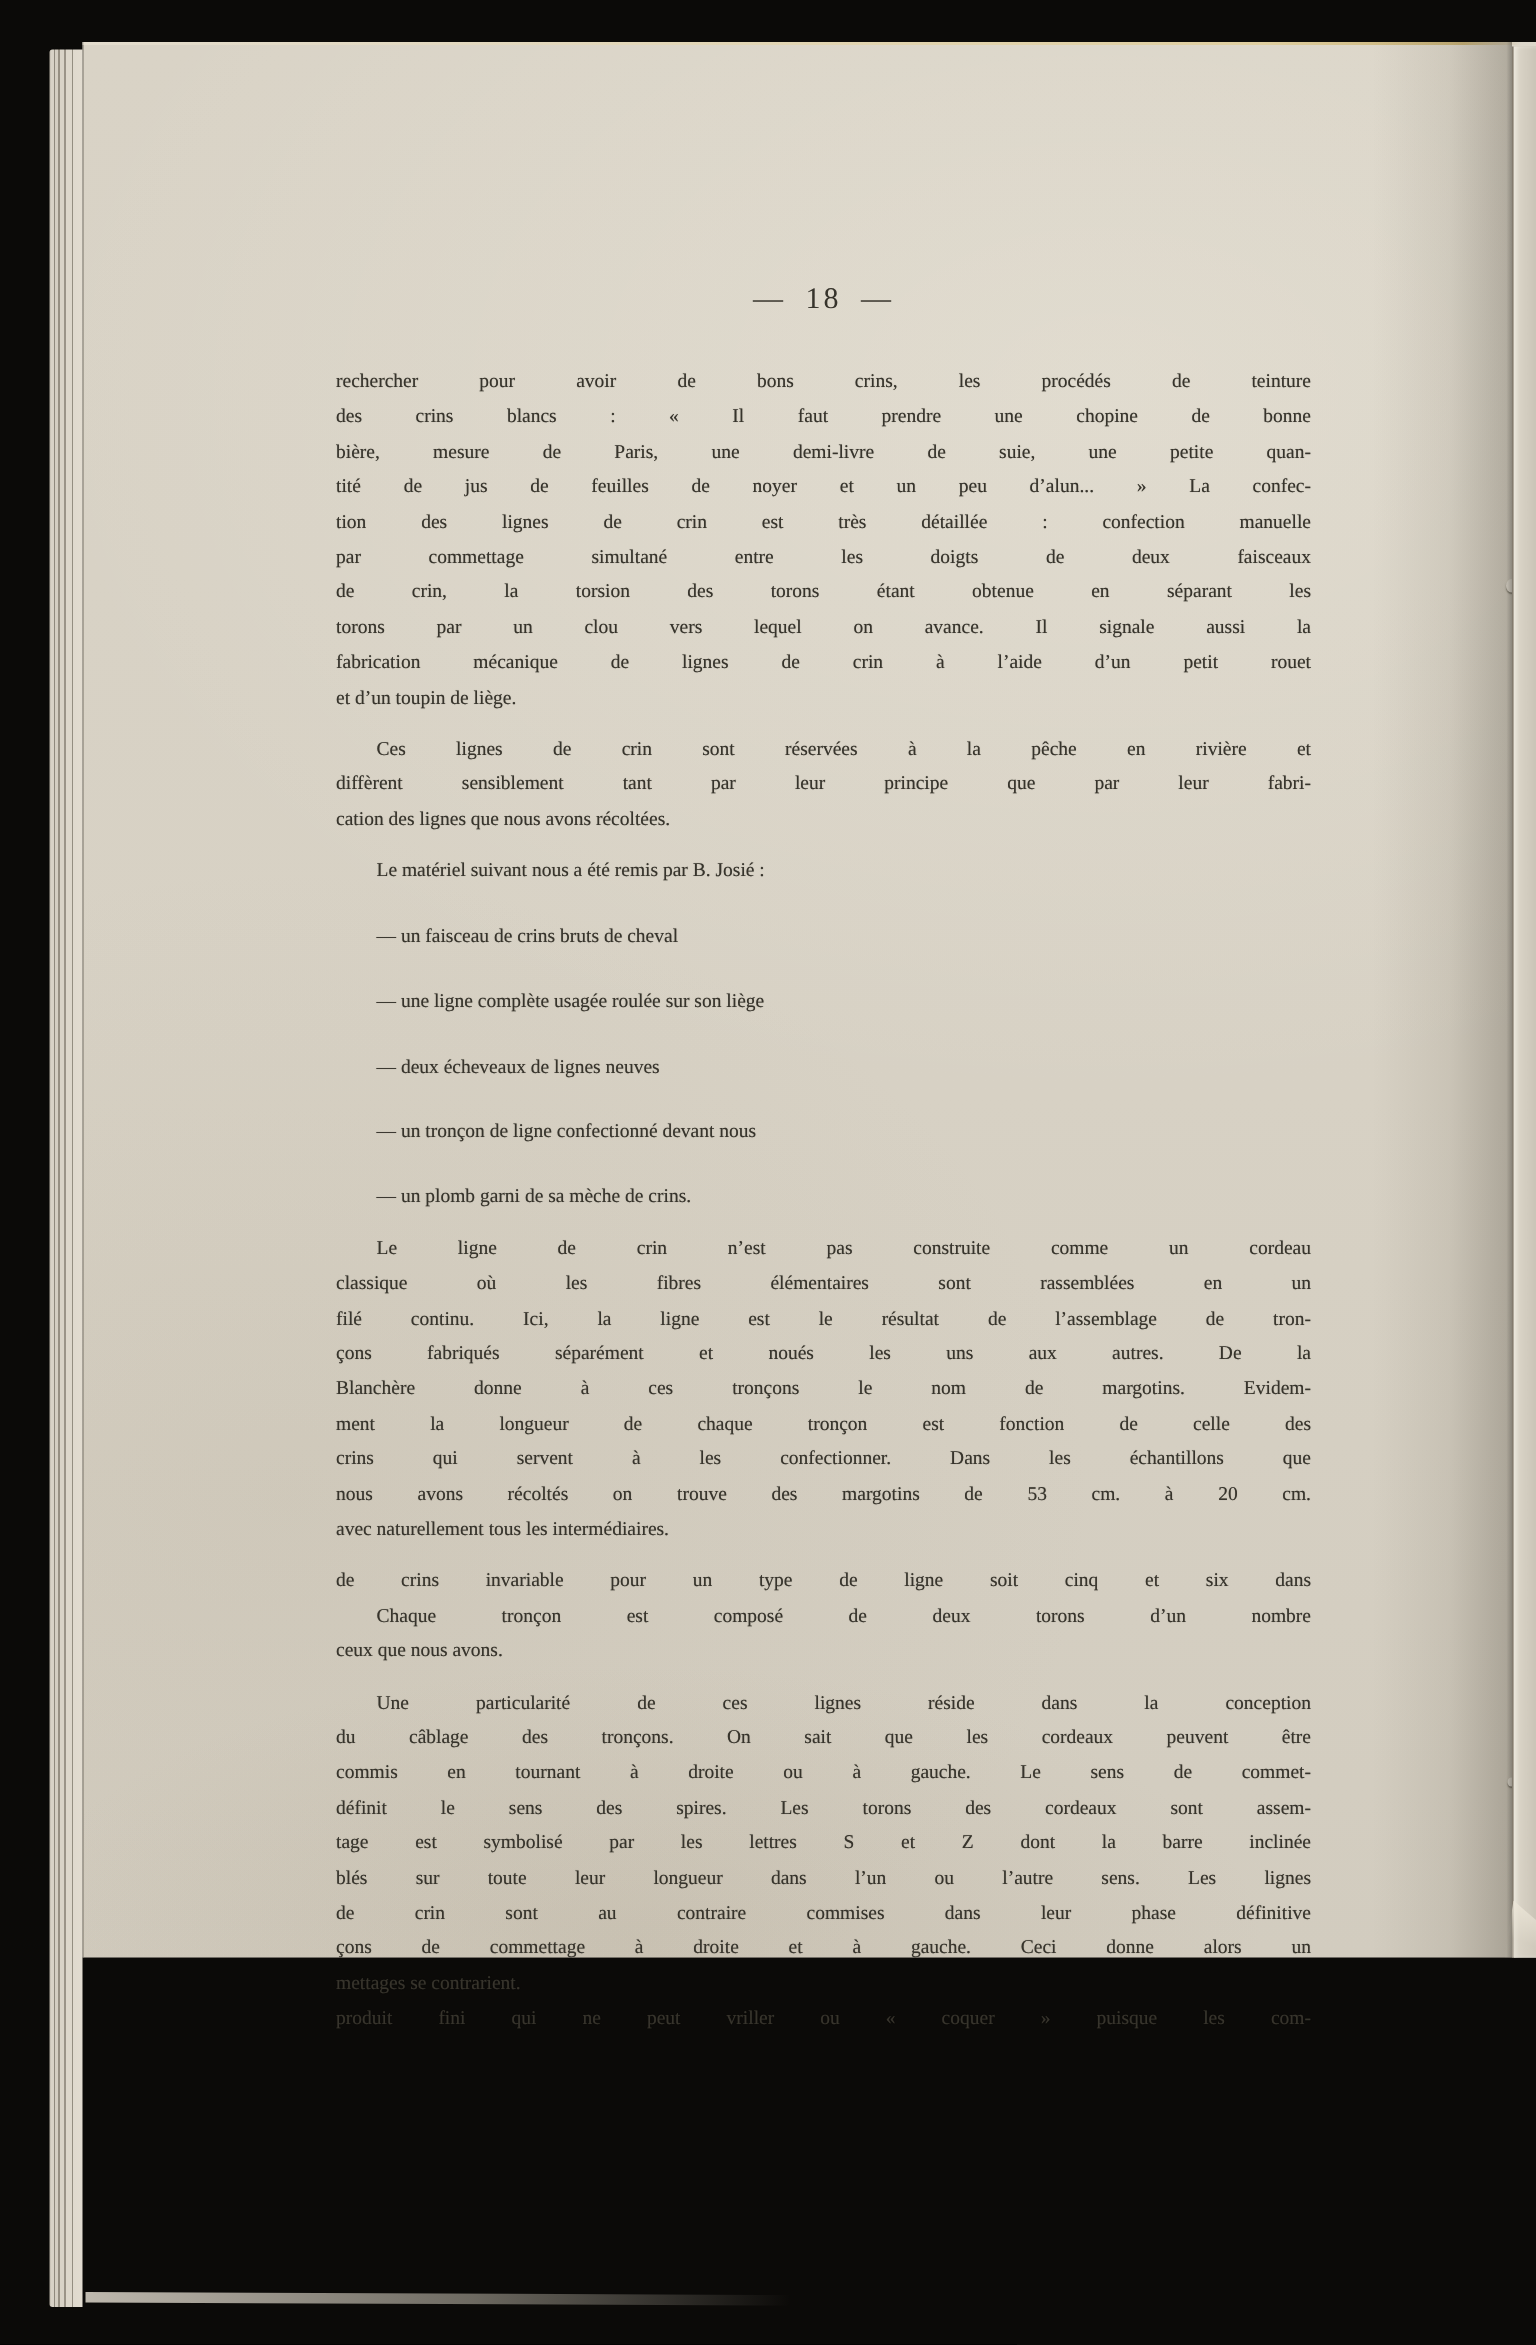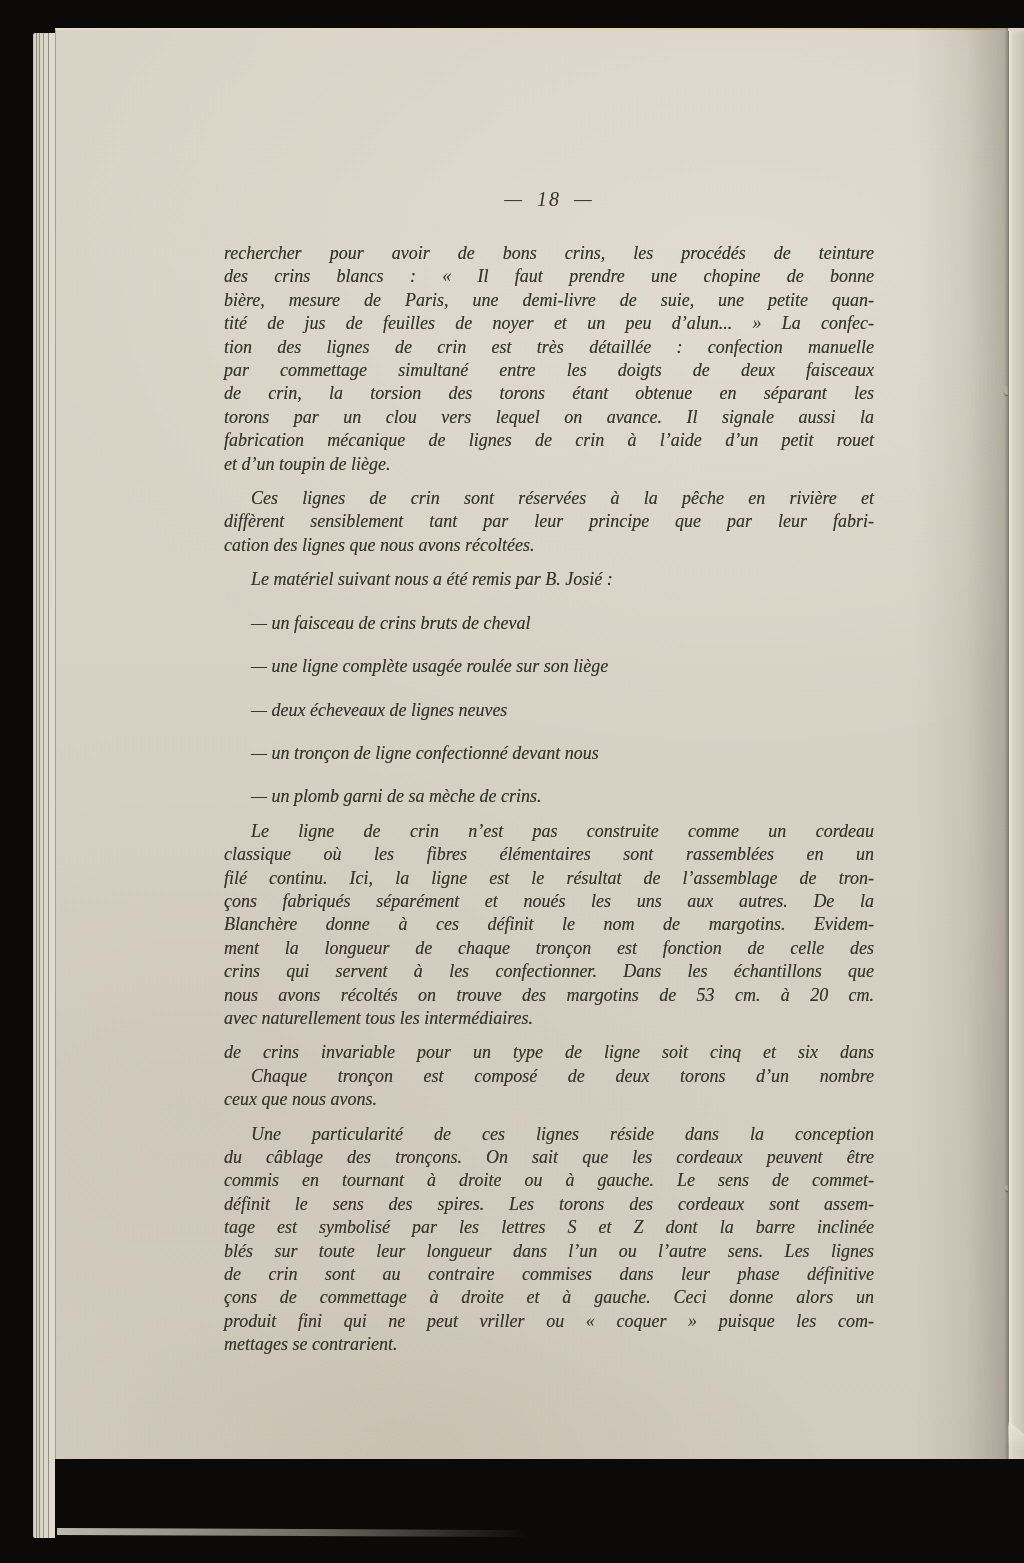--- a/index.html
+++ b/index.html
@@ -22,28 +22,27 @@
     border-radius:2px 0 0 2px;
   }
   
   .bottom-edges{
     position:absolute;left:57px;top:1529px;width:470px;height:7px;
     background:linear-gradient(90deg,rgba(210,204,192,.9),rgba(190,184,170,.55) 55%,rgba(150,144,130,0) 100%);
     transform:rotate(.25deg);
   }
   
   .page{
-    position:absolute;left:55px;top:28px;right:0;height:1431px;
+    position:absolute;left:55px;top:28px;right:0;height:1277px;
     background:
       radial-gradient(1200px 800px at 70% 18%, rgba(255,252,242,.22), transparent 60%),
       radial-gradient(900px 700px at 14% 76%, rgba(176,166,146,.16), transparent 60%),
       radial-gradient(600px 260px at 38% 99%, rgba(168,156,134,.22), transparent 70%),
       linear-gradient(180deg, var(--paper,#d9d3c6), #d7d1c4 55%, #d2ccbf);
     box-shadow:inset 1px 0 0 rgba(120,114,102,.5);
-    font-style:italic;
   }
   .page::before{ 
     content:"";position:absolute;left:0;right:10px;top:0;height:2px;
     background:linear-gradient(90deg,rgba(236,229,213,.55),rgba(224,204,146,.75) 82%,rgba(196,172,108,.9) 96%,rgba(196,172,108,0));
   }
   .page::after{ 
     content:"";position:absolute;top:0;bottom:0;left:860px;width:93px;
     background:linear-gradient(90deg,rgba(86,78,62,0),rgba(86,78,62,.10) 55%,rgba(70,63,50,.28) 96%,rgba(44,40,32,.45) 100%);
   }
   
@@ -63,21 +62,21 @@
   .speck.s2{left:950px;top:1157px;width:5px;height:6px;}
   
   .page-number{
     position:absolute;left:169px;top:160px;width:650px;
     text-align:center;font-size:20px;color:var(--ink,#37342c);
     letter-spacing:2px;word-spacing:6px;
   }
   
   .text-block{
     position:absolute;left:169px;top:214px;width:650px;
-    font-size:18px;line-height:23.4px;color:var(--ink,#37342c);
+    font-size:13px;line-height:23.4px;color:var(--ink,#37342c);
     text-shadow:0 0 .5px rgba(55,52,44,.55);
   }
   .block{margin:11px 0 0 0;}
   .block:first-child{margin-top:0;}
   .block.list{margin-top:20px;}
   .line{text-align:justify;text-align-last:justify;white-space:normal;}
   .line.last{text-align-last:left;}
   .line.indent{text-indent:27px;}
   .block.list .line{text-align-last:left;text-indent:27px;}
 </style>
@@ -124,42 +123,42 @@
           <div class="line last">— un tronçon de ligne confectionné devant nous</div>
         </div>
         <div class="block list">
           <div class="line last">— un plomb garni de sa mèche de crins.</div>
         </div>
         <div class="block paragraph">
           <div class="line indent">Le ligne de crin n’est pas construite comme un cordeau</div>
           <div class="line">classique où les fibres élémentaires sont rassemblées en un</div>
           <div class="line">filé continu. Ici, la ligne est le résultat de l’assemblage de tron-</div>
           <div class="line">çons fabriqués séparément et noués les uns aux autres. De la</div>
-          <div class="line">Blanchère donne à ces définit le nom de margotins. Evidem-</div>
+          <div class="line">Blanchère donne à ces tronçons le nom de margotins. Evidem-</div>
           <div class="line">ment la longueur de chaque tronçon est fonction de celle des</div>
           <div class="line">crins qui servent à les confectionner. Dans les échantillons que</div>
           <div class="line">nous avons récoltés on trouve des margotins de 53 cm. à 20 cm.</div>
           <div class="line last">avec naturellement tous les intermédiaires.</div>
         </div>
         <div class="block paragraph">
           <div class="line">de crins invariable pour un type de ligne soit cinq et six dans</div>
           <div class="line indent">Chaque tronçon est composé de deux torons d’un nombre</div>
           <div class="line last">ceux que nous avons.</div>
         </div>
         <div class="block paragraph">
           <div class="line indent">Une particularité de ces lignes réside dans la conception</div>
           <div class="line">du câblage des tronçons. On sait que les cordeaux peuvent être</div>
           <div class="line">commis en tournant à droite ou à gauche. Le sens de commet-</div>
           <div class="line">définit le sens des spires. Les torons des cordeaux sont assem-</div>
           <div class="line">tage est symbolisé par les lettres S et Z dont la barre inclinée</div>
           <div class="line">blés sur toute leur longueur dans l’un ou l’autre sens. Les lignes</div>
           <div class="line">de crin sont au contraire commises dans leur phase définitive</div>
           <div class="line">çons de commettage à droite et à gauche. Ceci donne alors un</div>
+          <div class="line last">mettages se contrarient.</div>
           <div class="line">produit fini qui ne peut vriller ou « coquer » puisque les com-</div>
-          <div class="line last">mettages se contrarient.</div>
         </div>
       </div>
     <div class="speck s1"></div>
     <div class="speck s2"></div>
     <div class="next-page">
       <div class="corner-curl"></div>
     </div>
   </div>
 </div>
 

